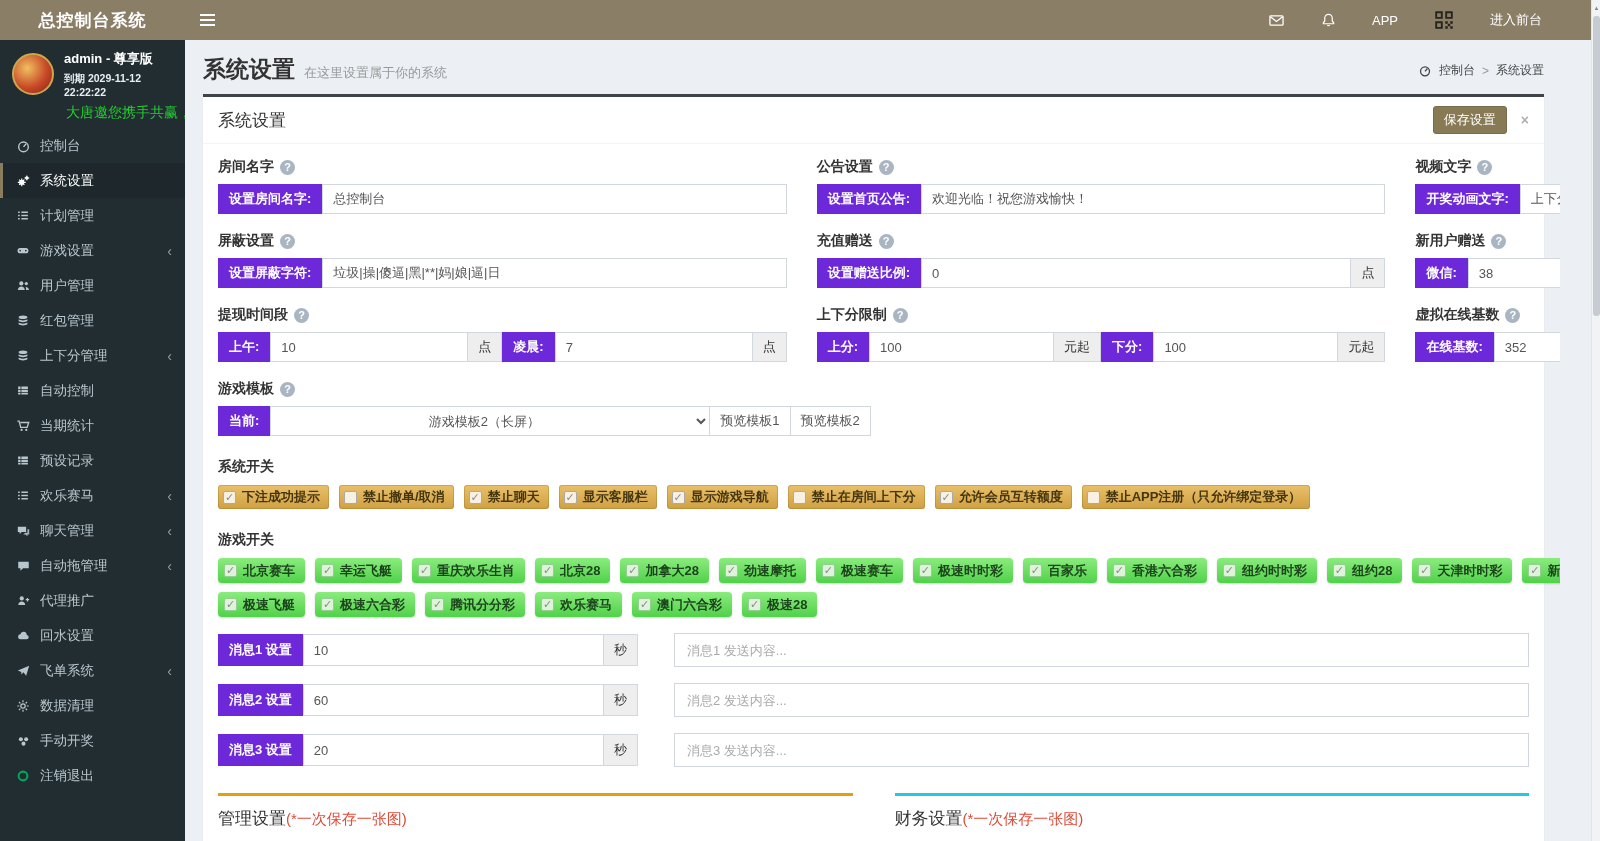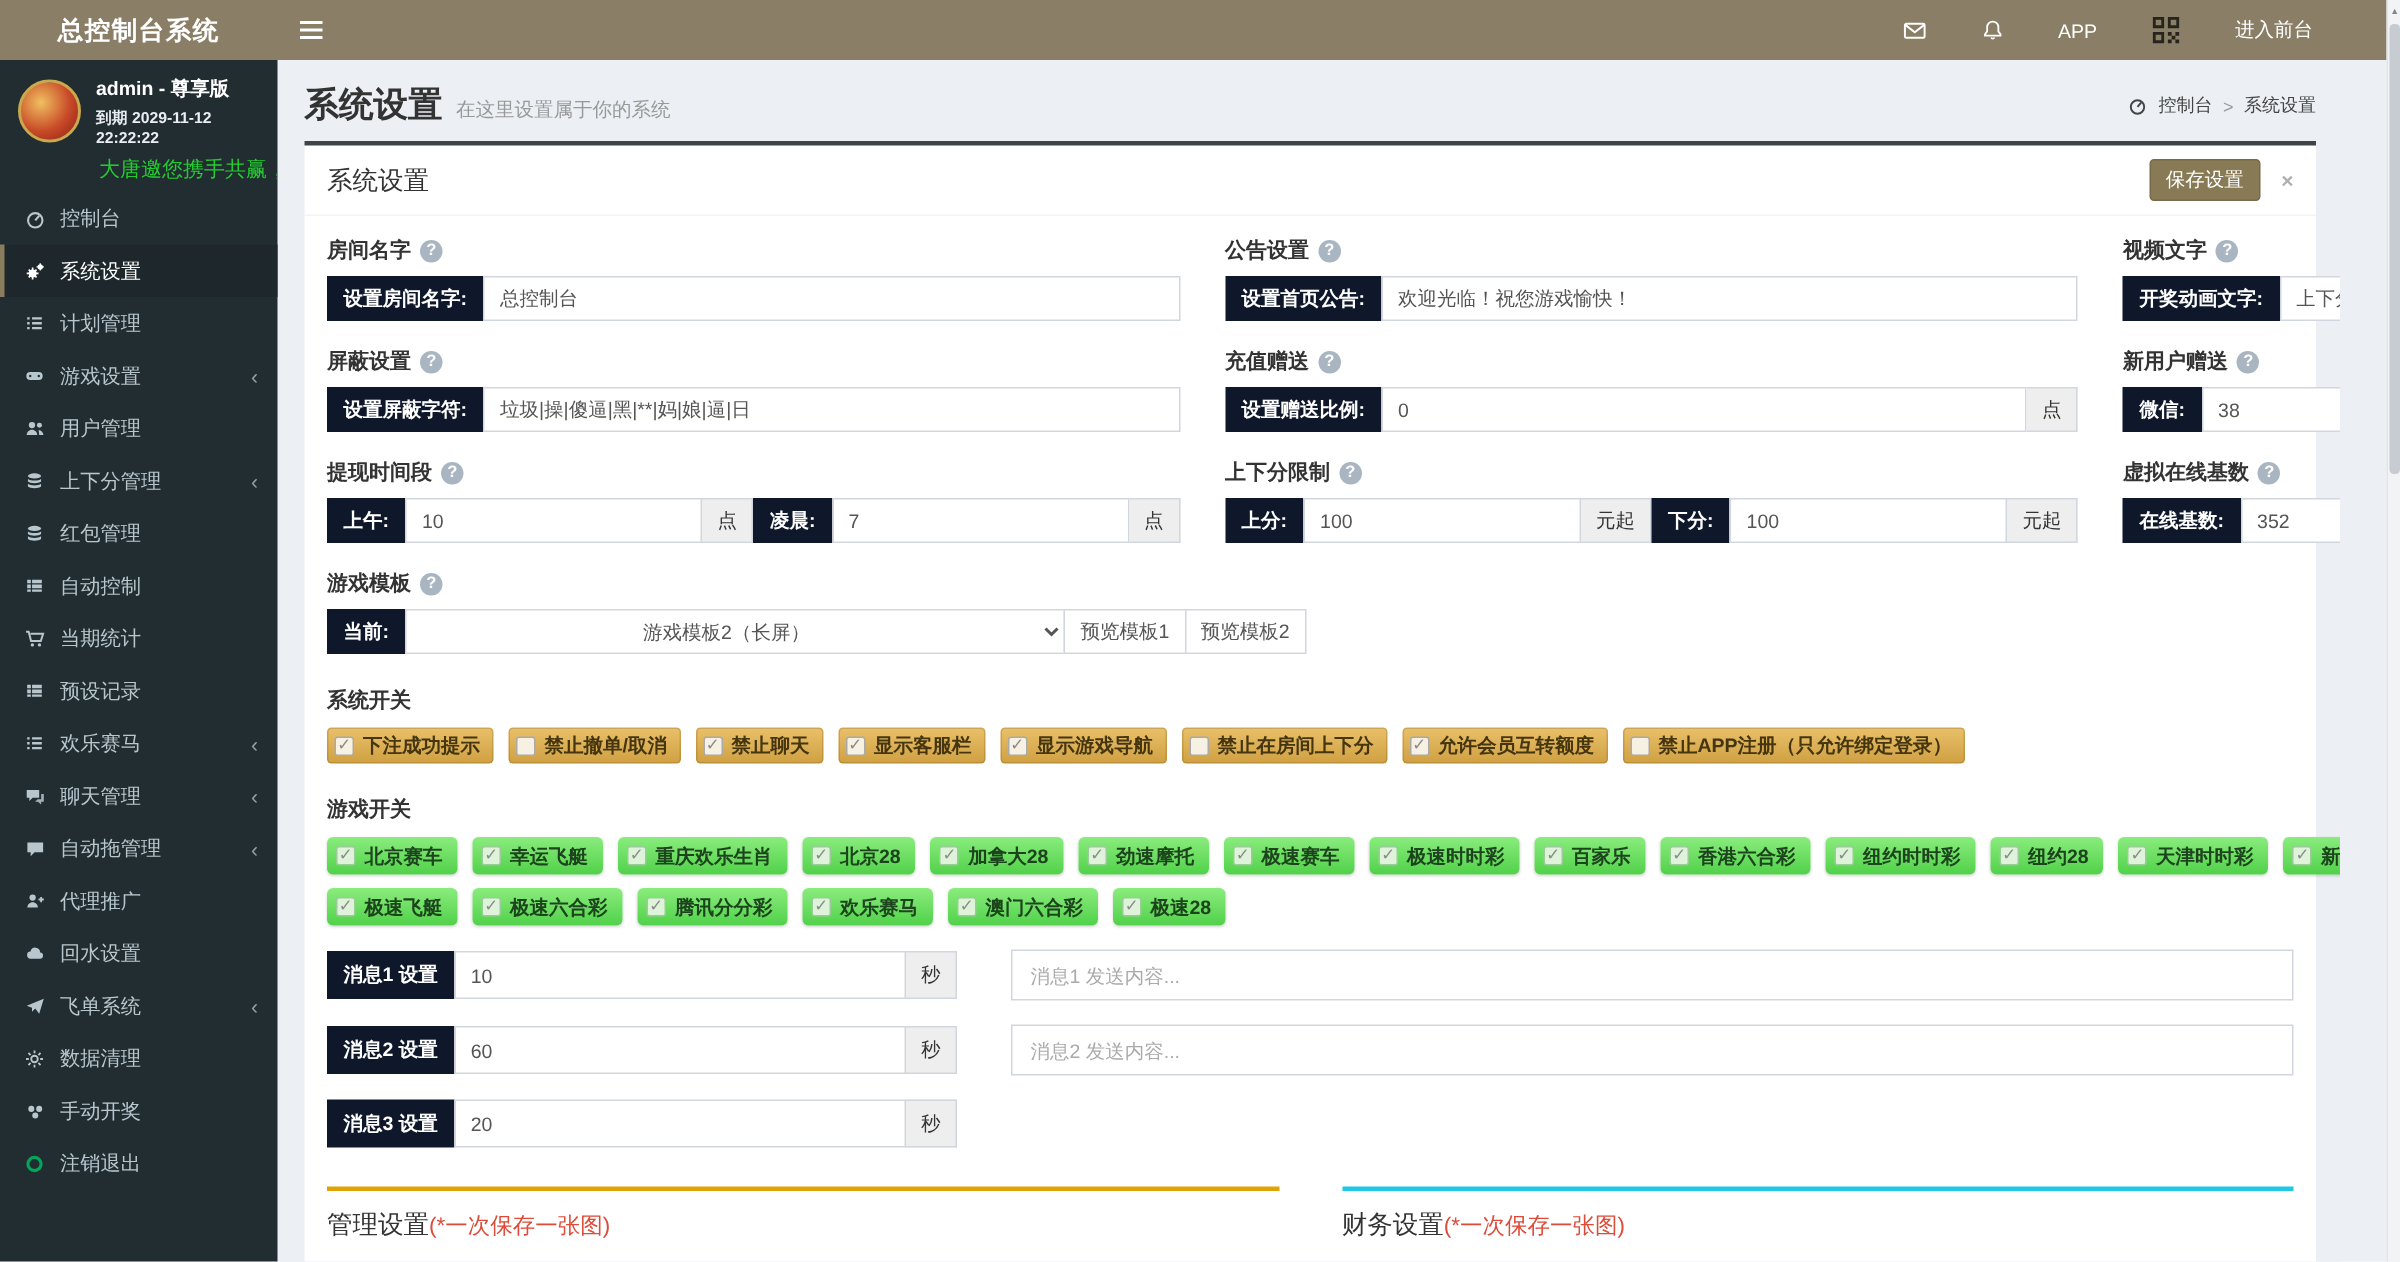--- a/index.html
+++ b/index.html
@@ -41,21 +41,21 @@
   .box-title { font-size:17px; color:#333; }
   .btn-olive { background:#877a55; color:#fff; border:1px solid #766b4a; border-radius:3px; padding:4px 10px; font-size:13px; cursor:pointer; }
   .box-header .btn-olive { margin-left:auto;text-align:right; }
   .close-x { color:#b0b0b0; font-weight:bold; font-size:14px; margin-left:14px; cursor:pointer; }
 
   .box-body { padding:14px 15px 20px; }
   .grid3 { display:grid; grid-template-columns:1fr 1fr 1fr; column-gap:30px; row-gap:18px; }
   .flabel { display:flex; align-items:center; gap:6px; font-size:14px; font-weight:bold; color:#333; margin-bottom:8px; }
   .help { width:15px; height:15px; border-radius:50%; background:#a9b6c2; color:#fff; font-size:11px; line-height:15px; text-align:center; font-weight:bold; cursor:pointer; flex:none; }
   .igroup { display:flex; width:100%; }
-  .addon { background:#0f172a; color:#fff; font-size:13px; font-weight:bold; line-height:30px; height:30px; padding:0 11px; white-space:nowrap; flex:none; }
+  .addon { background:#6d28d9; color:#fff; font-size:13px; font-weight:bold; line-height:30px; height:30px; padding:0 11px; white-space:nowrap; flex:none; }
   .txt { flex:1; min-width:0; height:30px; border:1px solid #d2d6de; padding:0 10px; font-size:13px; color:#555; outline:none; background:#fff; }
   .suffix { background:#eee; border:1px solid #d2d6de; border-left:0; color:#333; font-size:13px; line-height:28px; height:30px; padding:0 10px; flex:none; }
   .span-all { grid-column:1 / -1; }
   .tpl-row { display:flex; align-items:center; }
   .tpl-row select { width:440px; height:30px; border:1px solid #d2d6de; background:#fff; color:#555; font-size:13px; padding:0 6px; outline:none;text-align:center; }
   .tbtn { height:30px; background:#fff; border:1px solid #d2d6de; color:#555; font-size:13px; padding:0 10px; margin-left:-1px; cursor:pointer; }
 
   .sec-label { font-size:14px; font-weight:bold; color:#333; margin:4px 0 9px; }
   .chips { display:flex; flex-wrap:wrap; gap:9px 10px; }
   .chip { display:inline-flex; align-items:center; gap:6px; background:linear-gradient(#e9c06a,#d0a042); border-radius:3px; padding:3px 9px 3px 5px; font-size:13px; font-weight:bold; color:#453610; cursor:pointer; box-shadow:inset 0 0 0 1px rgba(120,90,20,.25); }
@@ -181,31 +181,31 @@
         </span>
       <span>用户管理</span>
     </li>
     <li class="mitem">
       <span class="mico">
           <svg width="14" height="14" viewBox="0 0 16 16">
             <ellipse cx="8" cy="3.8" rx="5" ry="2"></ellipse>
             <path d="M3 6c1 .9 2.9 1.3 5 1.3S12 6.9 13 6v2c-1 .9-2.9 1.3-5 1.3S4 8.9 3 8zM3 9.8c1 .9 2.9 1.3 5 1.3s4-.4 5-1.3v2c-1 .9-2.9 1.3-5 1.3s-4-.4-5-1.3z"></path>
           </svg>
         </span>
-      <span>上下分管理</span>
-      <span class="chev"></span>
+      <span>红包管理</span>
     </li>
     <li class="mitem">
       <span class="mico">
           <svg width="14" height="14" viewBox="0 0 16 16">
             <ellipse cx="8" cy="3.8" rx="5" ry="2"></ellipse>
             <path d="M3 6c1 .9 2.9 1.3 5 1.3S12 6.9 13 6v2c-1 .9-2.9 1.3-5 1.3S4 8.9 3 8zM3 9.8c1 .9 2.9 1.3 5 1.3s4-.4 5-1.3v2c-1 .9-2.9 1.3-5 1.3s-4-.4-5-1.3z"></path>
           </svg>
         </span>
-      <span>红包管理</span>
+      <span>上下分管理</span>
+      <span class="chev"></span>
     </li>
     <li class="mitem">
       <span class="mico">
           <svg width="14" height="13" viewBox="0 0 16 16">
             <path d="M2 3h3v3H2zM6 3h8v3H6zM2 7h3v3H2zM6 7h8v3H6zM2 11h3v2H2zM6 11h8v2H6z"></path>
           </svg>
         </span>
       <span>自动控制</span>
     </li>
     <li class="mitem">
@@ -621,20 +621,21 @@
             <span class="suffix">秒</span>
           </div>
         <input class="msg-content" placeholder="消息2 发送内容..." style="">
       </div>
       <div class="msg-row">
         <div class="igroup">
             <span class="addon">消息3 设置</span>
             <input class="txt" value="20" style="">
             <span class="suffix">秒</span>
           </div>
+        <input class="msg-content" placeholder="消息3 发送内容..." style="">
       </div>
 
       <div class="bottom">
         <div class="bsec admin">
           <div><span class="btitle">管理设置</span><span class="bnote">(*一次保存一张图)</span></div>
           <div class="bfield">
             <div>
               <div class="blabel">客服二维码</div>
 
             </div>

